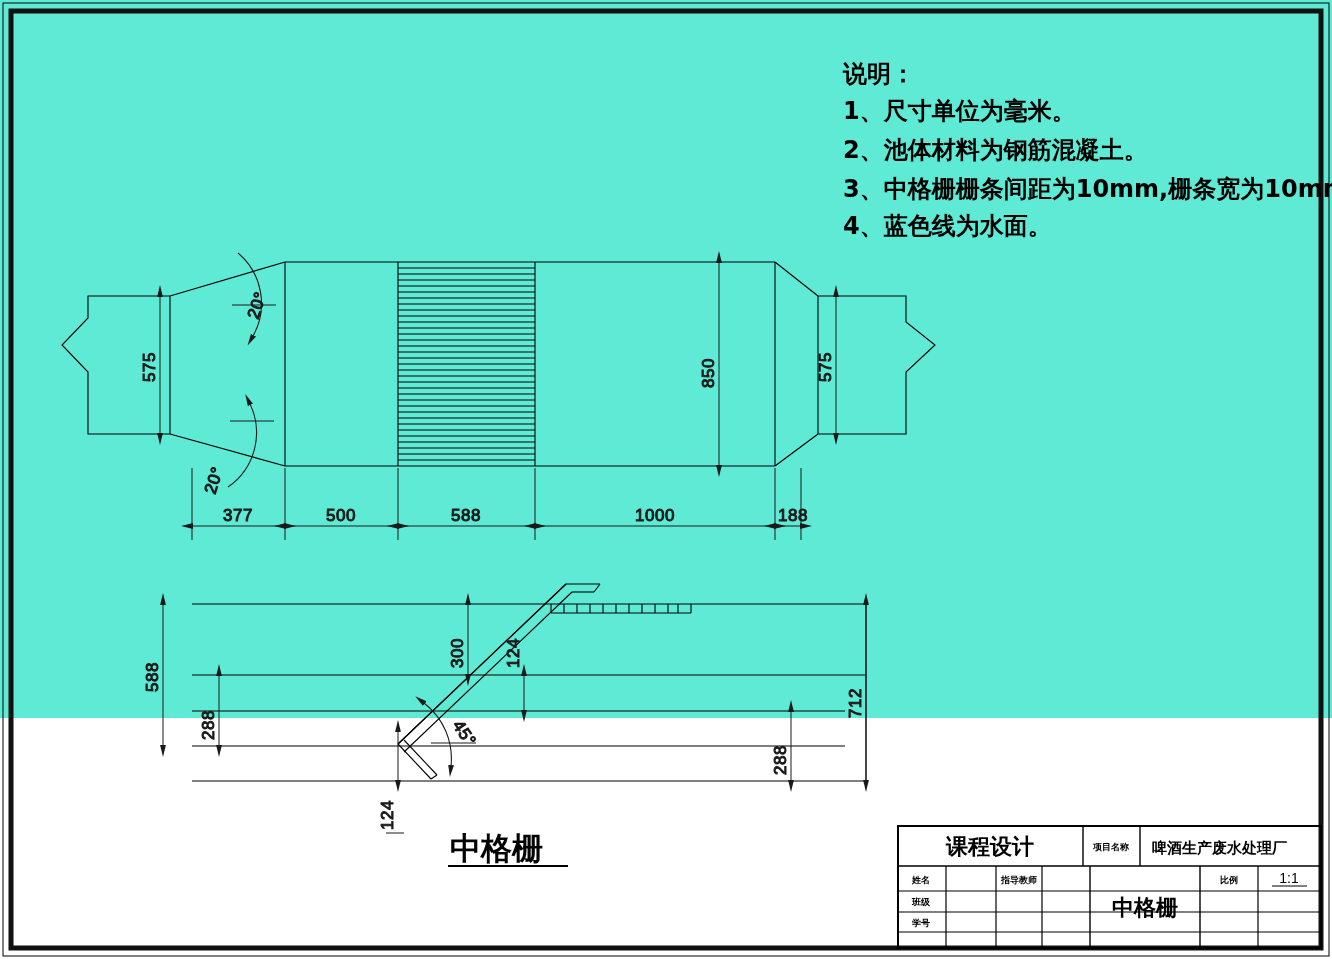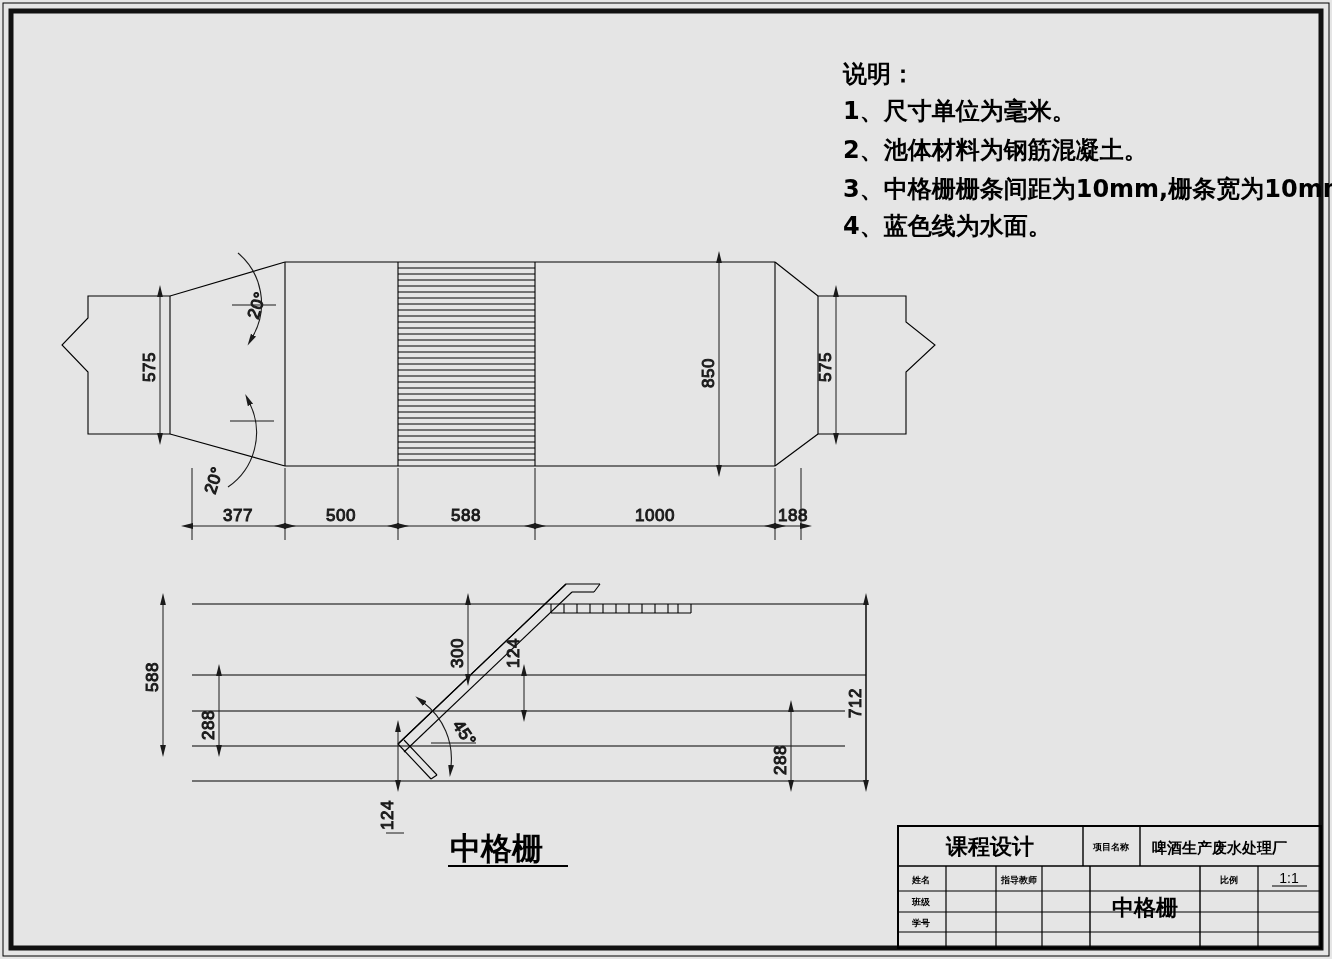--- a/index.html
+++ b/index.html
@@ -10,22 +10,22 @@
   }
   body {
     width: 1332px;
     height: 959px;
     font-family: "Liberation Sans", sans-serif;
     overflow: hidden;
   }
   #sheet {
     position: relative;
     width: 1332px;
-    height: 959px;
-    background: #e5e5e5;
+    height: 718px;
+    background: #5eead4;
   }
   svg.drawing {
     position: absolute;
     left: 0;
     top: 0;
     width: 1332px;
     height: 959px;
   }
   .dimtext {
     font-family: "Liberation Sans", sans-serif;

